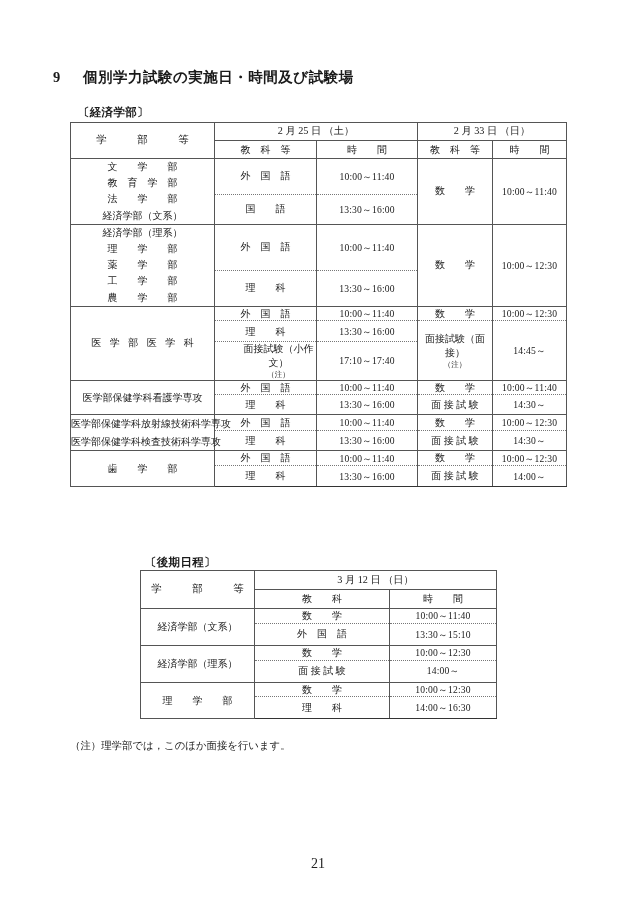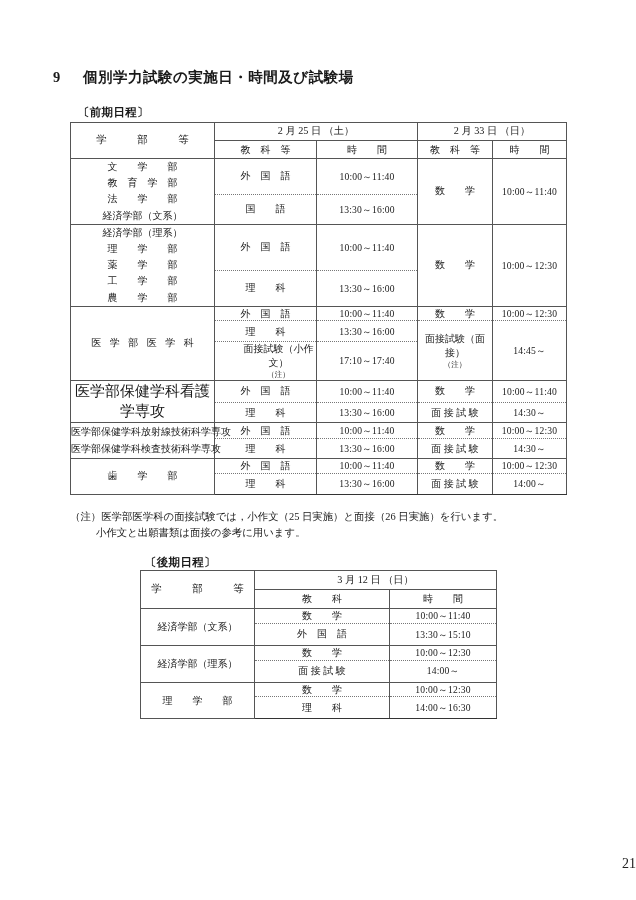--- a/index.html
+++ b/index.html
@@ -114,35 +114,35 @@
   #note-zenki { left: 70px; top: 509px; }
   #note-zenki .cont { display: block; padding-left: 26px; }
   #note-kouki { left: 70px; top: 738px; }
 
   
   .page-number {
     position: absolute;
     left: 0;
     top: 856px;
     width: 636px;
-    text-align: right;
+    text-align: center;
     font-size: 14px;
     color: #222;
   }
 </style>
 </head>
 <body>
 
 <div class="page">
 
   <div class="section-heading">
     <span class="num">9</span><span>個別学力試験の実施日・時間及び試験場</span>
   </div>
 
-  <div class="schedule-label" id="label-zenki">〔前期日程〕</div>
+  <div class="schedule-label" id="label-zenki">〔経済学部〕</div>
 
   <table class="sched" id="table-zenki">
     <colgroup>
       <col style="width:144px">
       <col style="width:102px">
       <col style="width:101px">
       <col style="width:75px">
       <col style="width:74px">
     </colgroup>
     <thead>
@@ -213,21 +213,21 @@
       </tr>
       <tr>
         <td class="dotted-top" style="height:26px;padding-left:26px;">
           <span>面接試験（小作文）</span>
           <span class="small-note">（注）</span>
         </td>
         <td class="dotted-top time-cell">17:10～17:40</td>
       </tr>
 
       <tr>
-        <td rowspan="2" class="thick-top" style="height:19px;font-size:15px;">医学部保健学科看護学専攻</td>
+        <td rowspan="2" class="thick-top" style="height:19px;font-size:10px;">医学部保健学科看護学専攻</td>
         <td class="thick-top dotted-bottom">外　国　語</td>
         <td class="thick-top dotted-bottom time-cell">10:00～11:40</td>
         <td class="thick-top dotted-bottom">数　　学</td>
         <td class="thick-top dotted-bottom time-cell">10:00～11:40</td>
       </tr>
       <tr>
         <td class="dotted-top" style="height:19px;">理　　科</td>
         <td class="dotted-top time-cell">13:30～16:00</td>
         <td class="dotted-top">面 接 試 験</td>
         <td class="dotted-top time-cell">14:30～</td>
@@ -260,24 +260,20 @@
       <tr>
         <td class="dotted-top thick-bottom" style="height:20px;">理　　科</td>
         <td class="dotted-top thick-bottom time-cell">13:30～16:00</td>
         <td class="dotted-top thick-bottom">面 接 試 験</td>
         <td class="dotted-top thick-bottom time-cell">14:00～</td>
       </tr>
 
     </tbody>
   </table>
 
-  <div class="note" id="note-zenki">
-    <span>（注）医学部医学科の面接試験では，小作文（25 日実施）と面接（26 日実施）を行います。</span>
-    <span class="cont">小作文と出願書類は面接の参考に用います。</span>
-  </div>
 
   <div class="schedule-label" id="label-kouki">〔後期日程〕</div>
 
   <table class="sched" id="table-kouki">
     <colgroup>
       <col style="width:114px">
       <col style="width:135px">
       <col style="width:107px">
     </colgroup>
     <thead>
@@ -318,16 +314,19 @@
         <td class="thick-top dotted-bottom time-cell">10:00～12:30</td>
       </tr>
       <tr>
         <td class="dotted-top thick-bottom" style="height:21px;">理　　科</td>
         <td class="dotted-top thick-bottom time-cell">14:00～16:30</td>
       </tr>
 
     </tbody>
   </table>
 
+  <div class="note" id="note-kouki">
+    <span>（注）理学部では，このほか面接を行います。</span>
+  </div>
 
   <div class="page-number">21</div>
 
 </div>
 
 </body></html>

